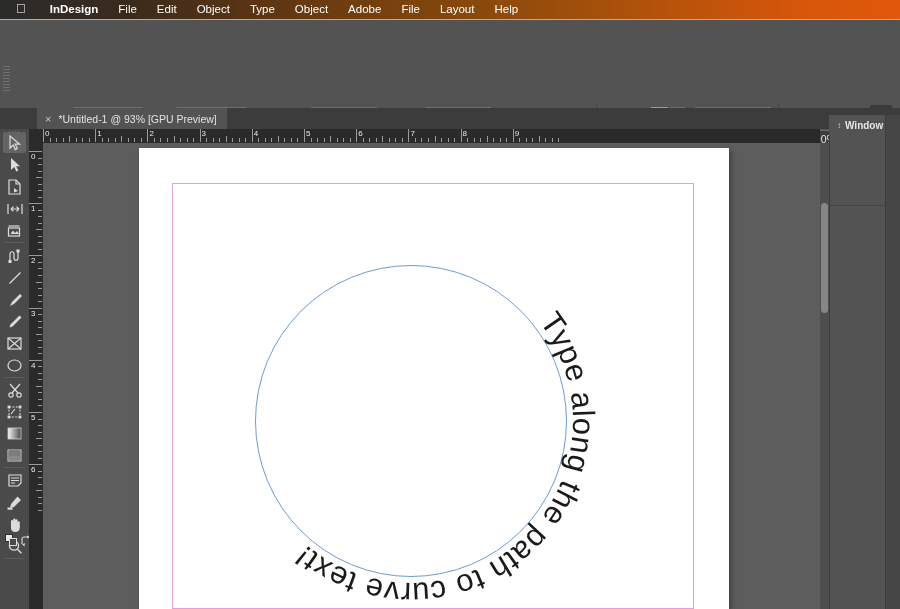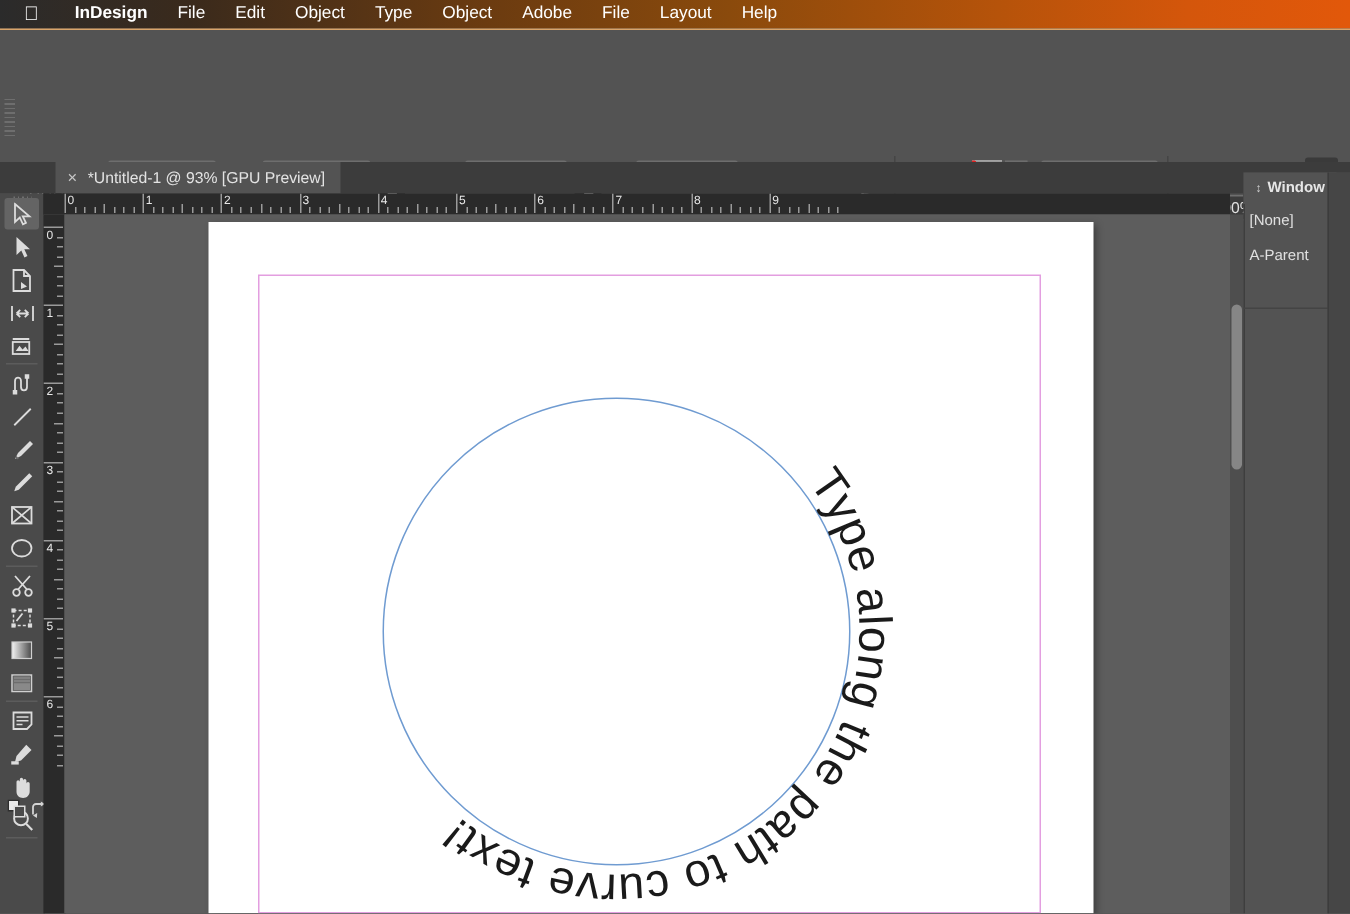--- a/index.html
+++ b/index.html
@@ -714,20 +714,16 @@
     <div class="thumb"></div>
   </div>
 
   <div class="rightpanel"></div>
   <div class="paneltabstrip">
     <div class="paneltab">
       <span class="dd">↕</span>
       <span class="pt">Window</span>
     </div>
   </div>
-  <div class="plist">
-    <div class="pitem">[None]</div>
-    <div class="pitem">A-Parent</div>
-  </div>
   <div class="panelsep" style="top:205px;"></div>
   <div class="rpstrip"></div>
 
 </div>
 
 </body></html>

